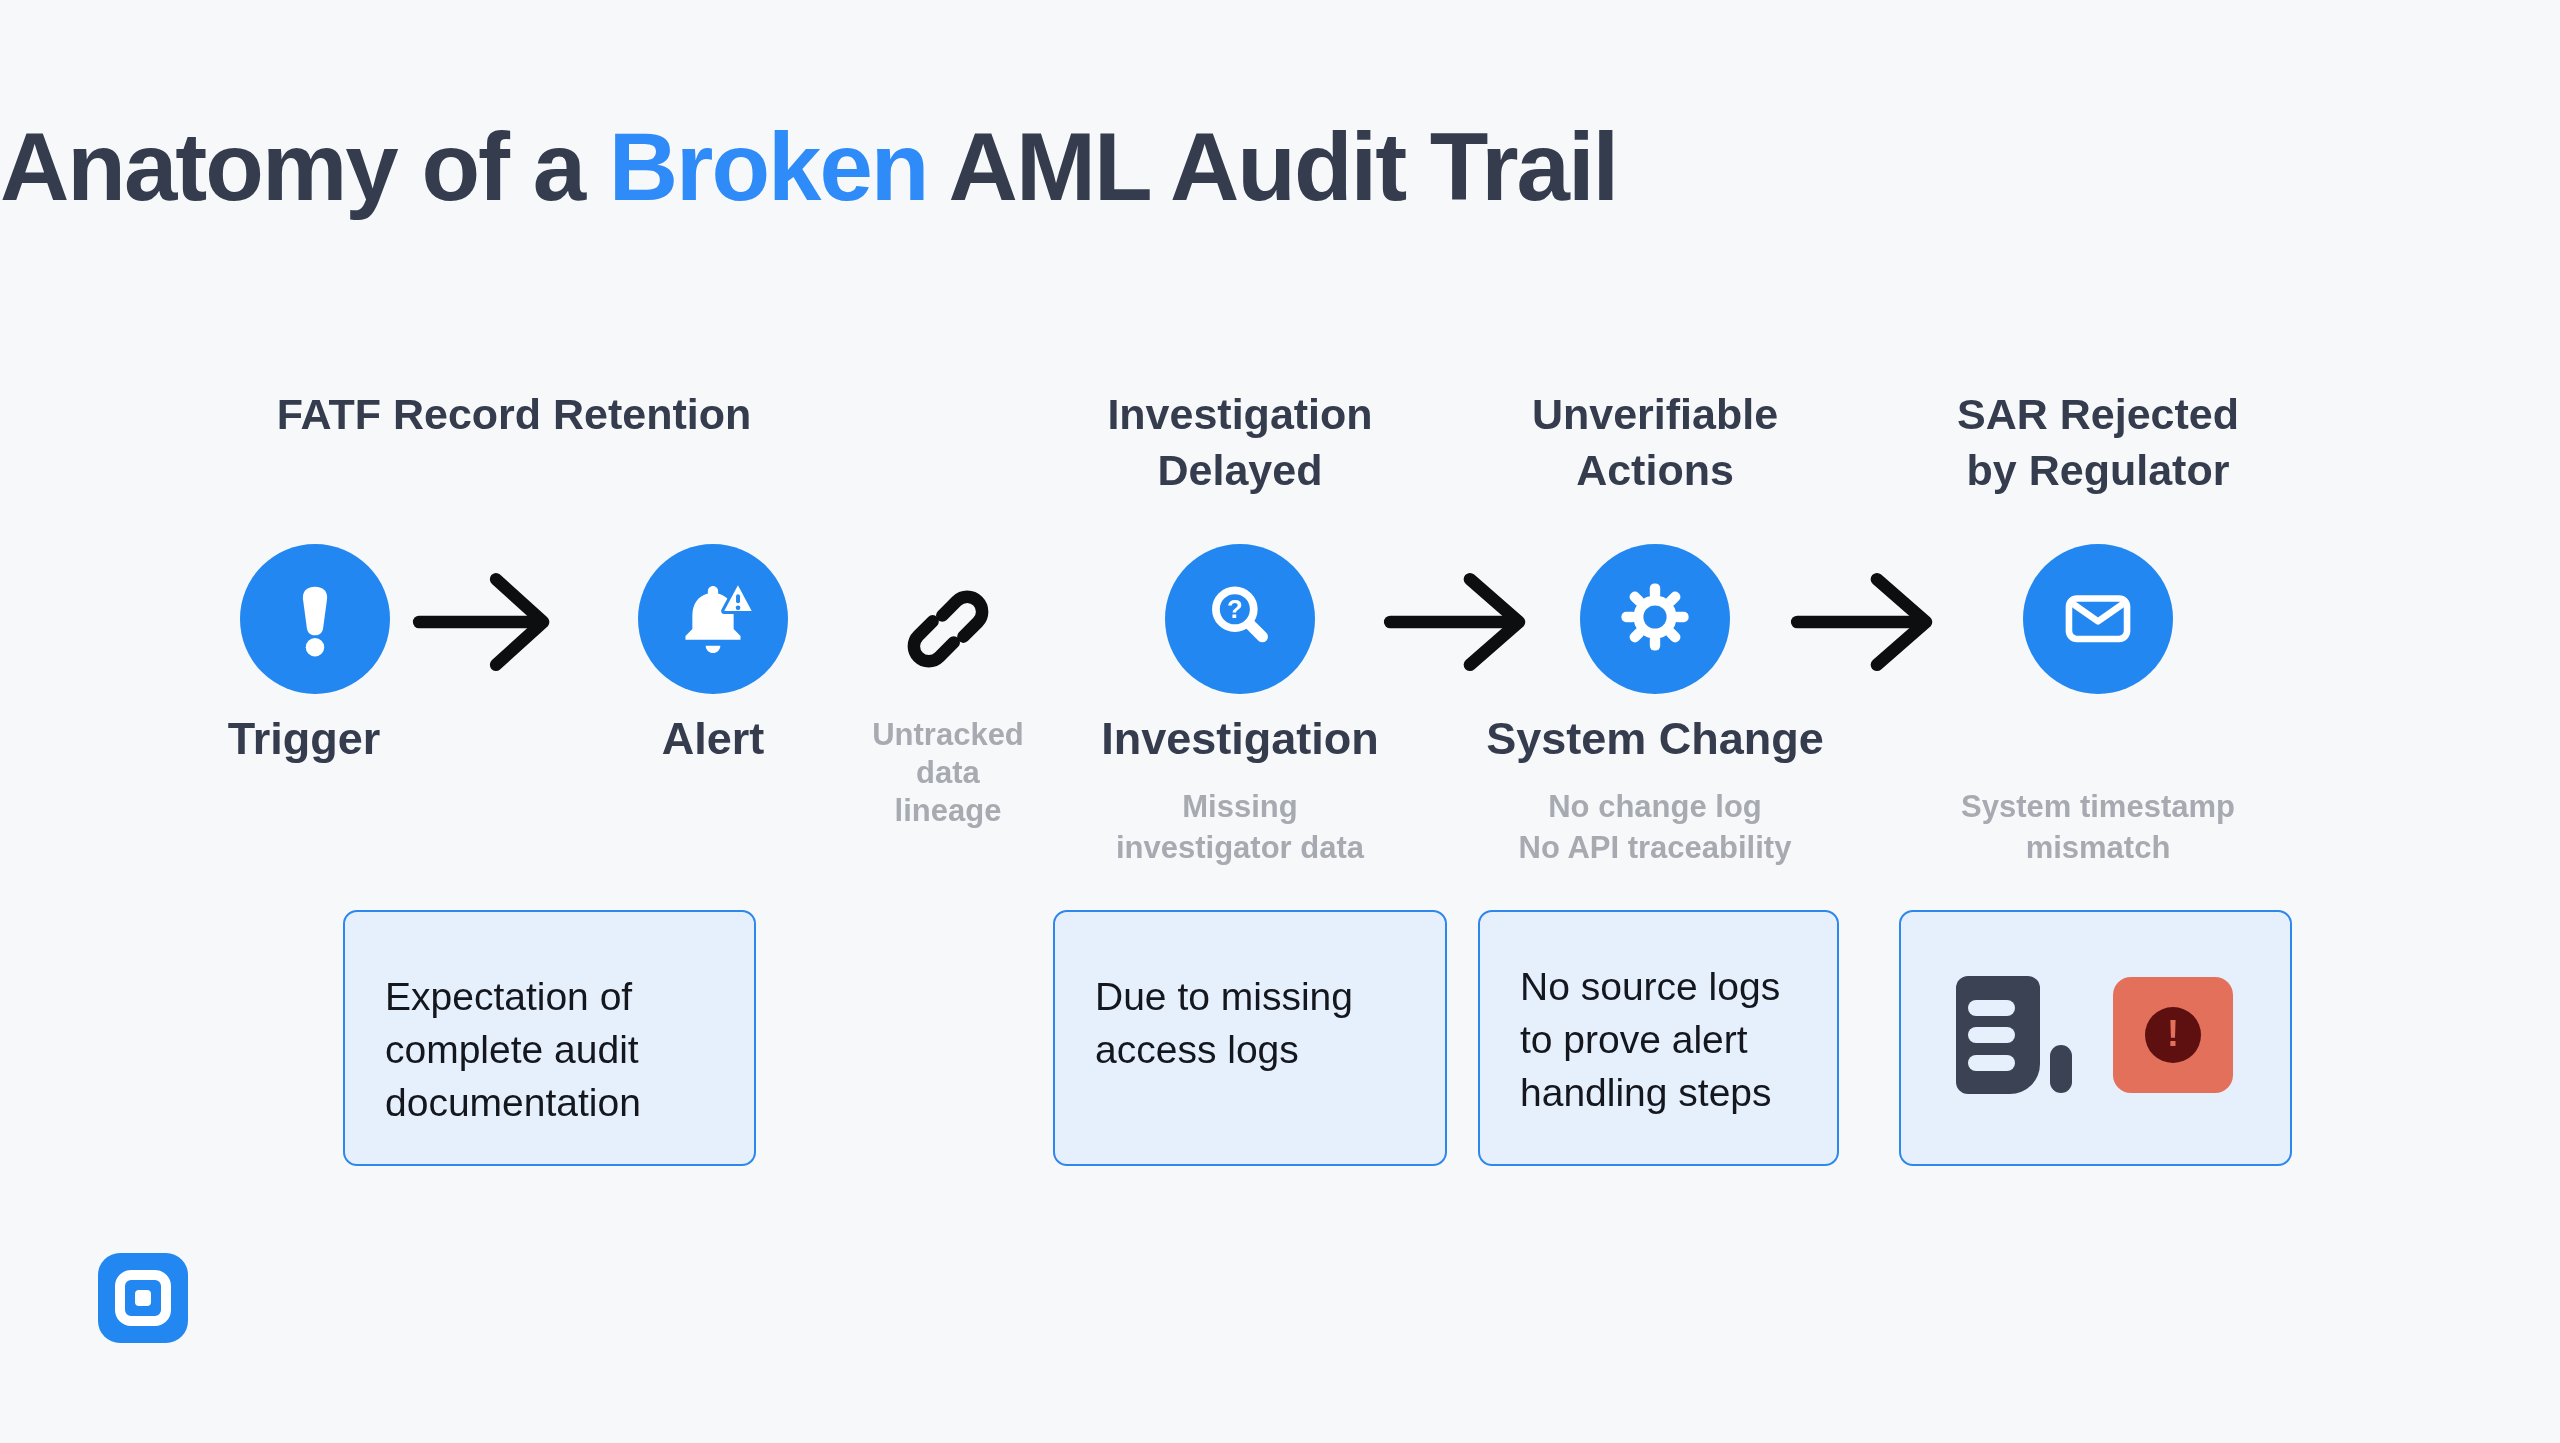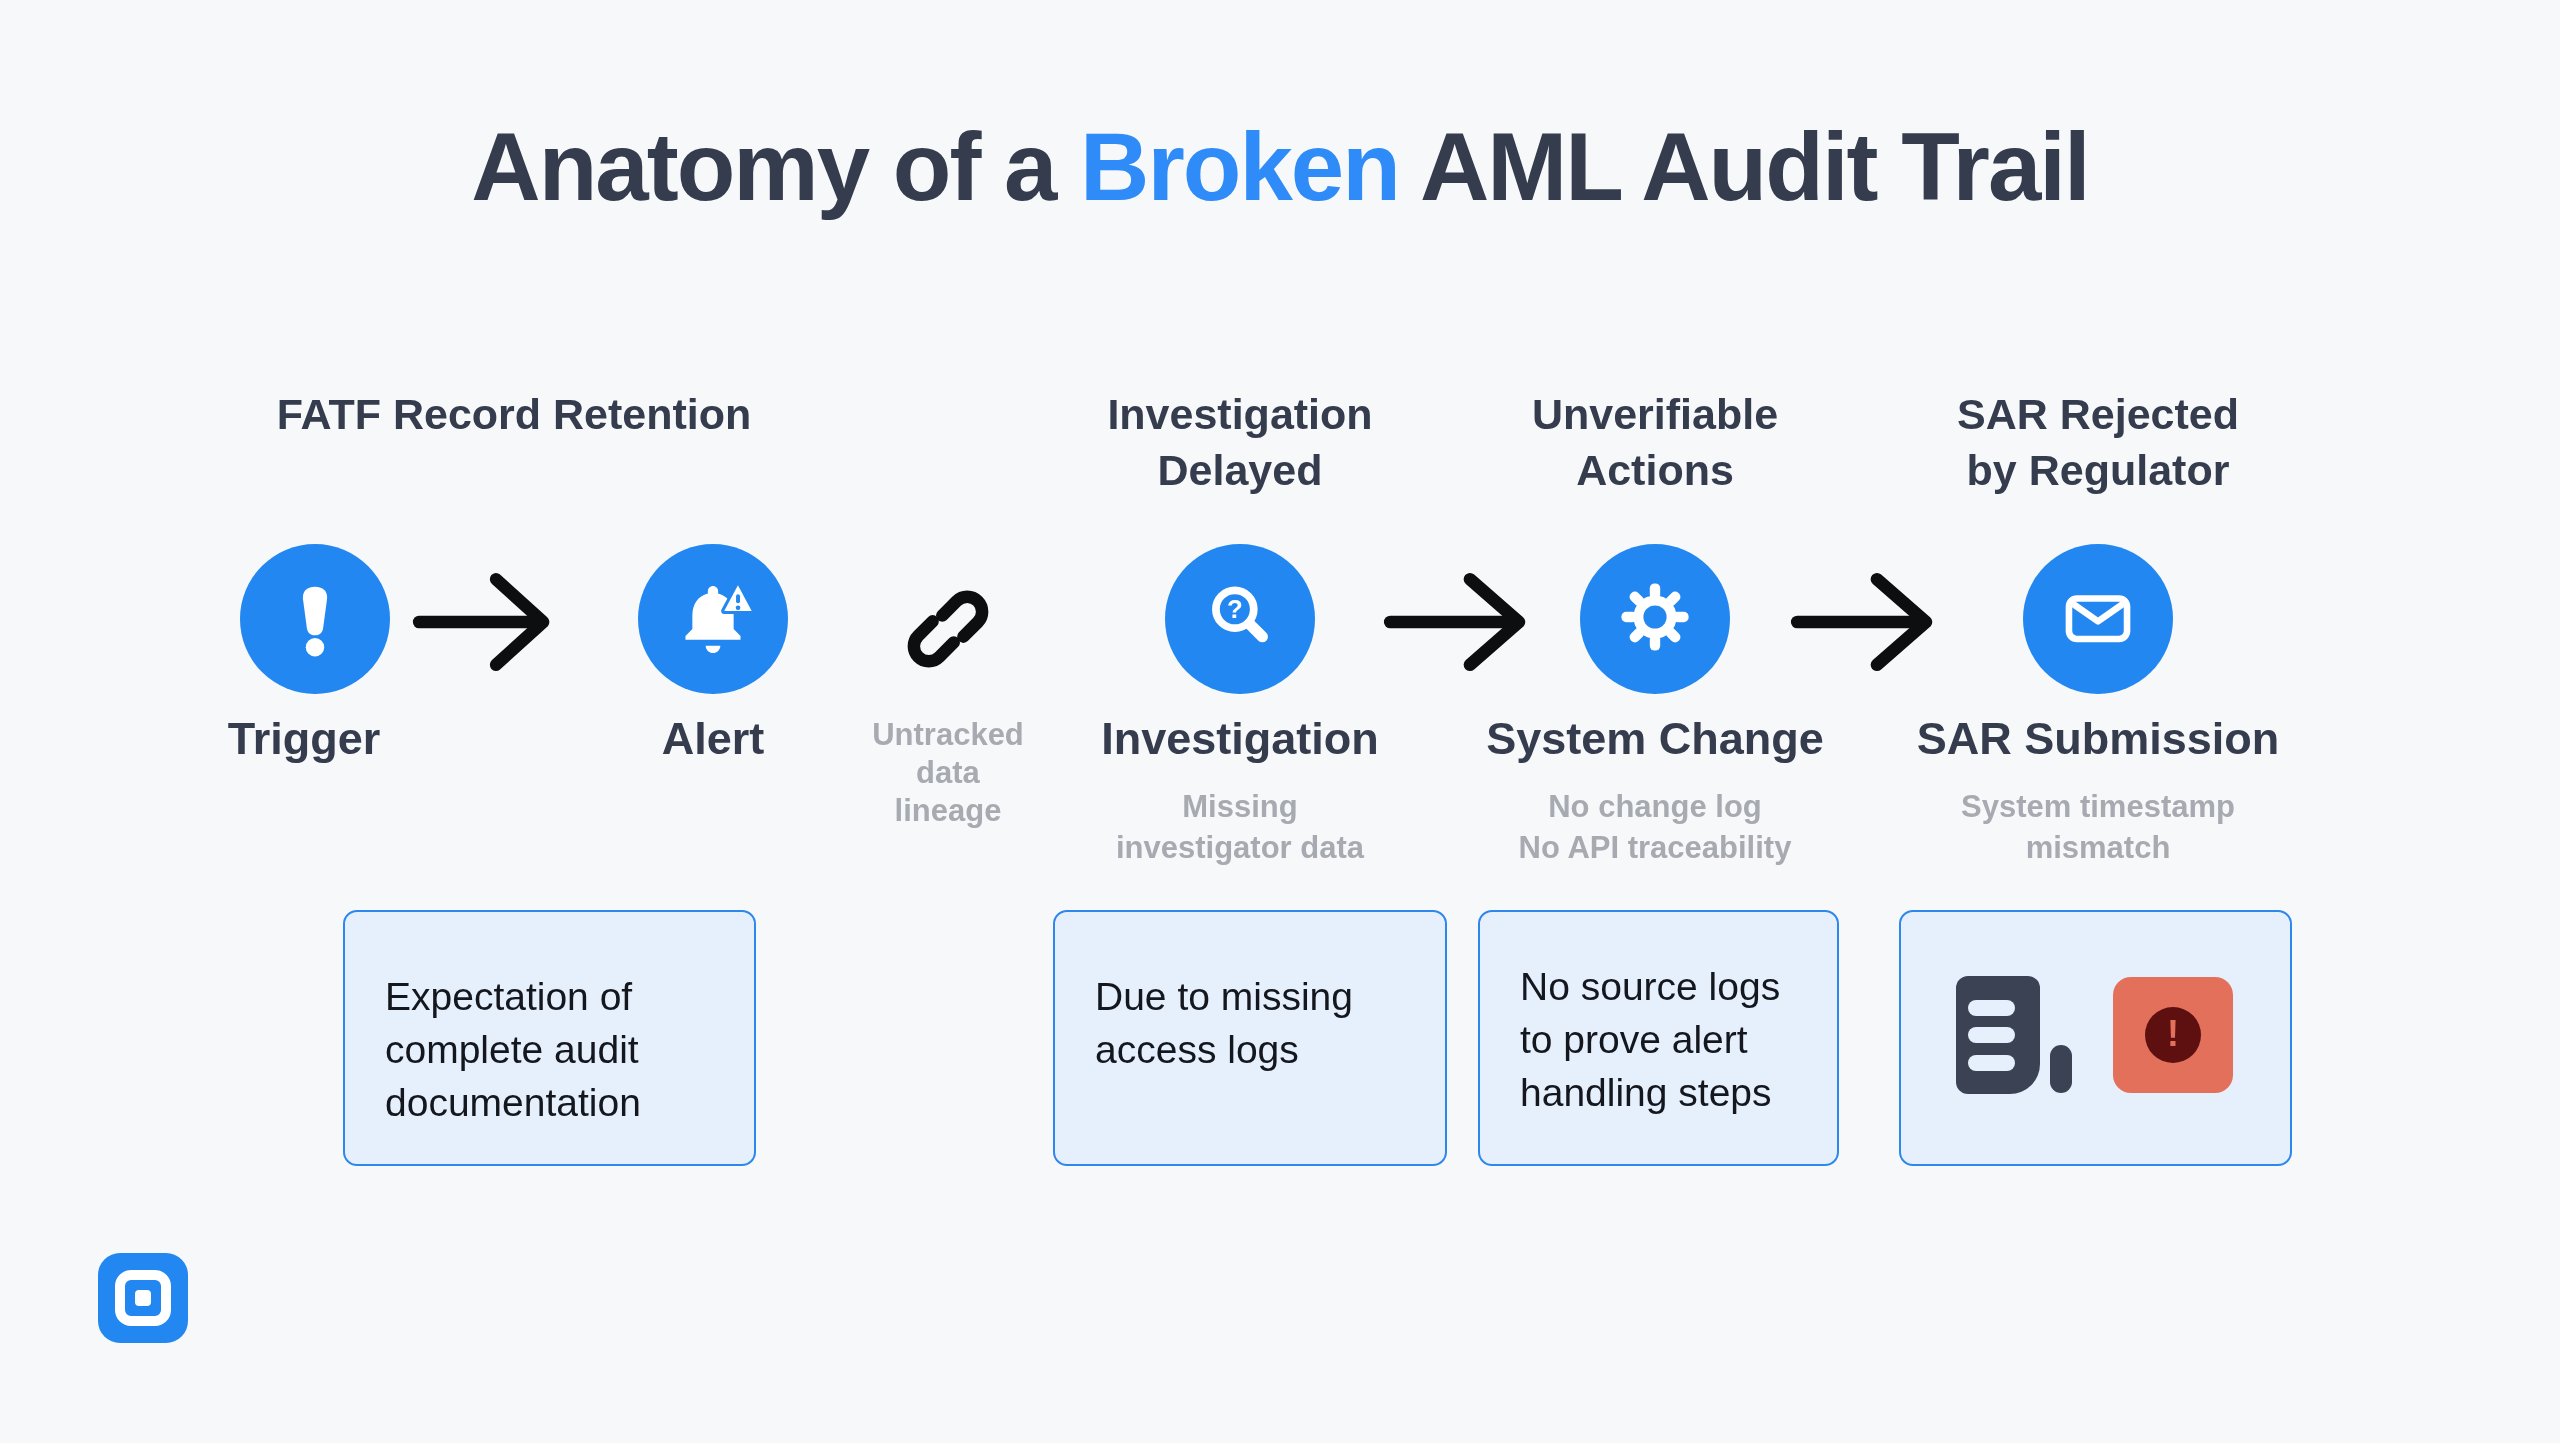--- a/index.html
+++ b/index.html
@@ -13,21 +13,21 @@
     --icon-navy:#3b4254;
     --salmon:#e2705b;
     --maroon:#5e1011;
     --bg:#f7f8f9;
   }
   *{margin:0;padding:0;box-sizing:border-box}
   html,body{width:2560px;height:1443px;background:var(--bg);overflow:hidden;
     font-family:"Liberation Sans",sans-serif;}
   .canvas{position:absolute;left:0;top:0;width:2560px;height:1443px;background:var(--bg);}
 
-  .title{position:absolute;top:112px;left:0;width:100%;text-align:center;
+  .title{position:absolute;top:112px;left:0;width:100%;text-align:left;
     font-size:96px;font-weight:700;letter-spacing:-2px;color:var(--navy);line-height:1.15;}
   .title .hl{color:#2e8bf7;}
 
   .gheader{position:absolute;top:386px;transform:translateX(-50%);
     font-size:43px;font-weight:700;color:var(--navy);text-align:center;line-height:56px;}
   .preline{white-space:pre-line;}
 
   .circle{position:absolute;top:544px;width:150px;height:150px;border-radius:50%;
     background:var(--blue);display:flex;align-items:center;justify-content:center;}
 
@@ -172,21 +172,20 @@
         <line x1="8" y1="55" x2="140" y2="55"></line>
           <polyline points="96,8 150,55 96,102"></polyline>
       </g>
     </svg>
   </span>
 
   <div class="node-label" style="left:304px">Trigger</div>
   <div class="node-label" style="left:713px">Alert</div>
   <div class="node-label" style="left:1240px">Investigation</div>
   <div class="node-label" style="left:1655px">System Change</div>
-  <div class="node-label" style="left:2098px">SAR Submission</div>
 
   <div class="untracked-caption preline" style="left:948px">Untracked
 data
 lineage</div>
   <div class="node-note preline" style="left:1240px">Missing
 investigator data</div>
   <div class="node-note preline" style="left:1655px">No change log
 No API traceability</div>
   <div class="node-note preline" style="left:2098px">System timestamp
 mismatch</div>

